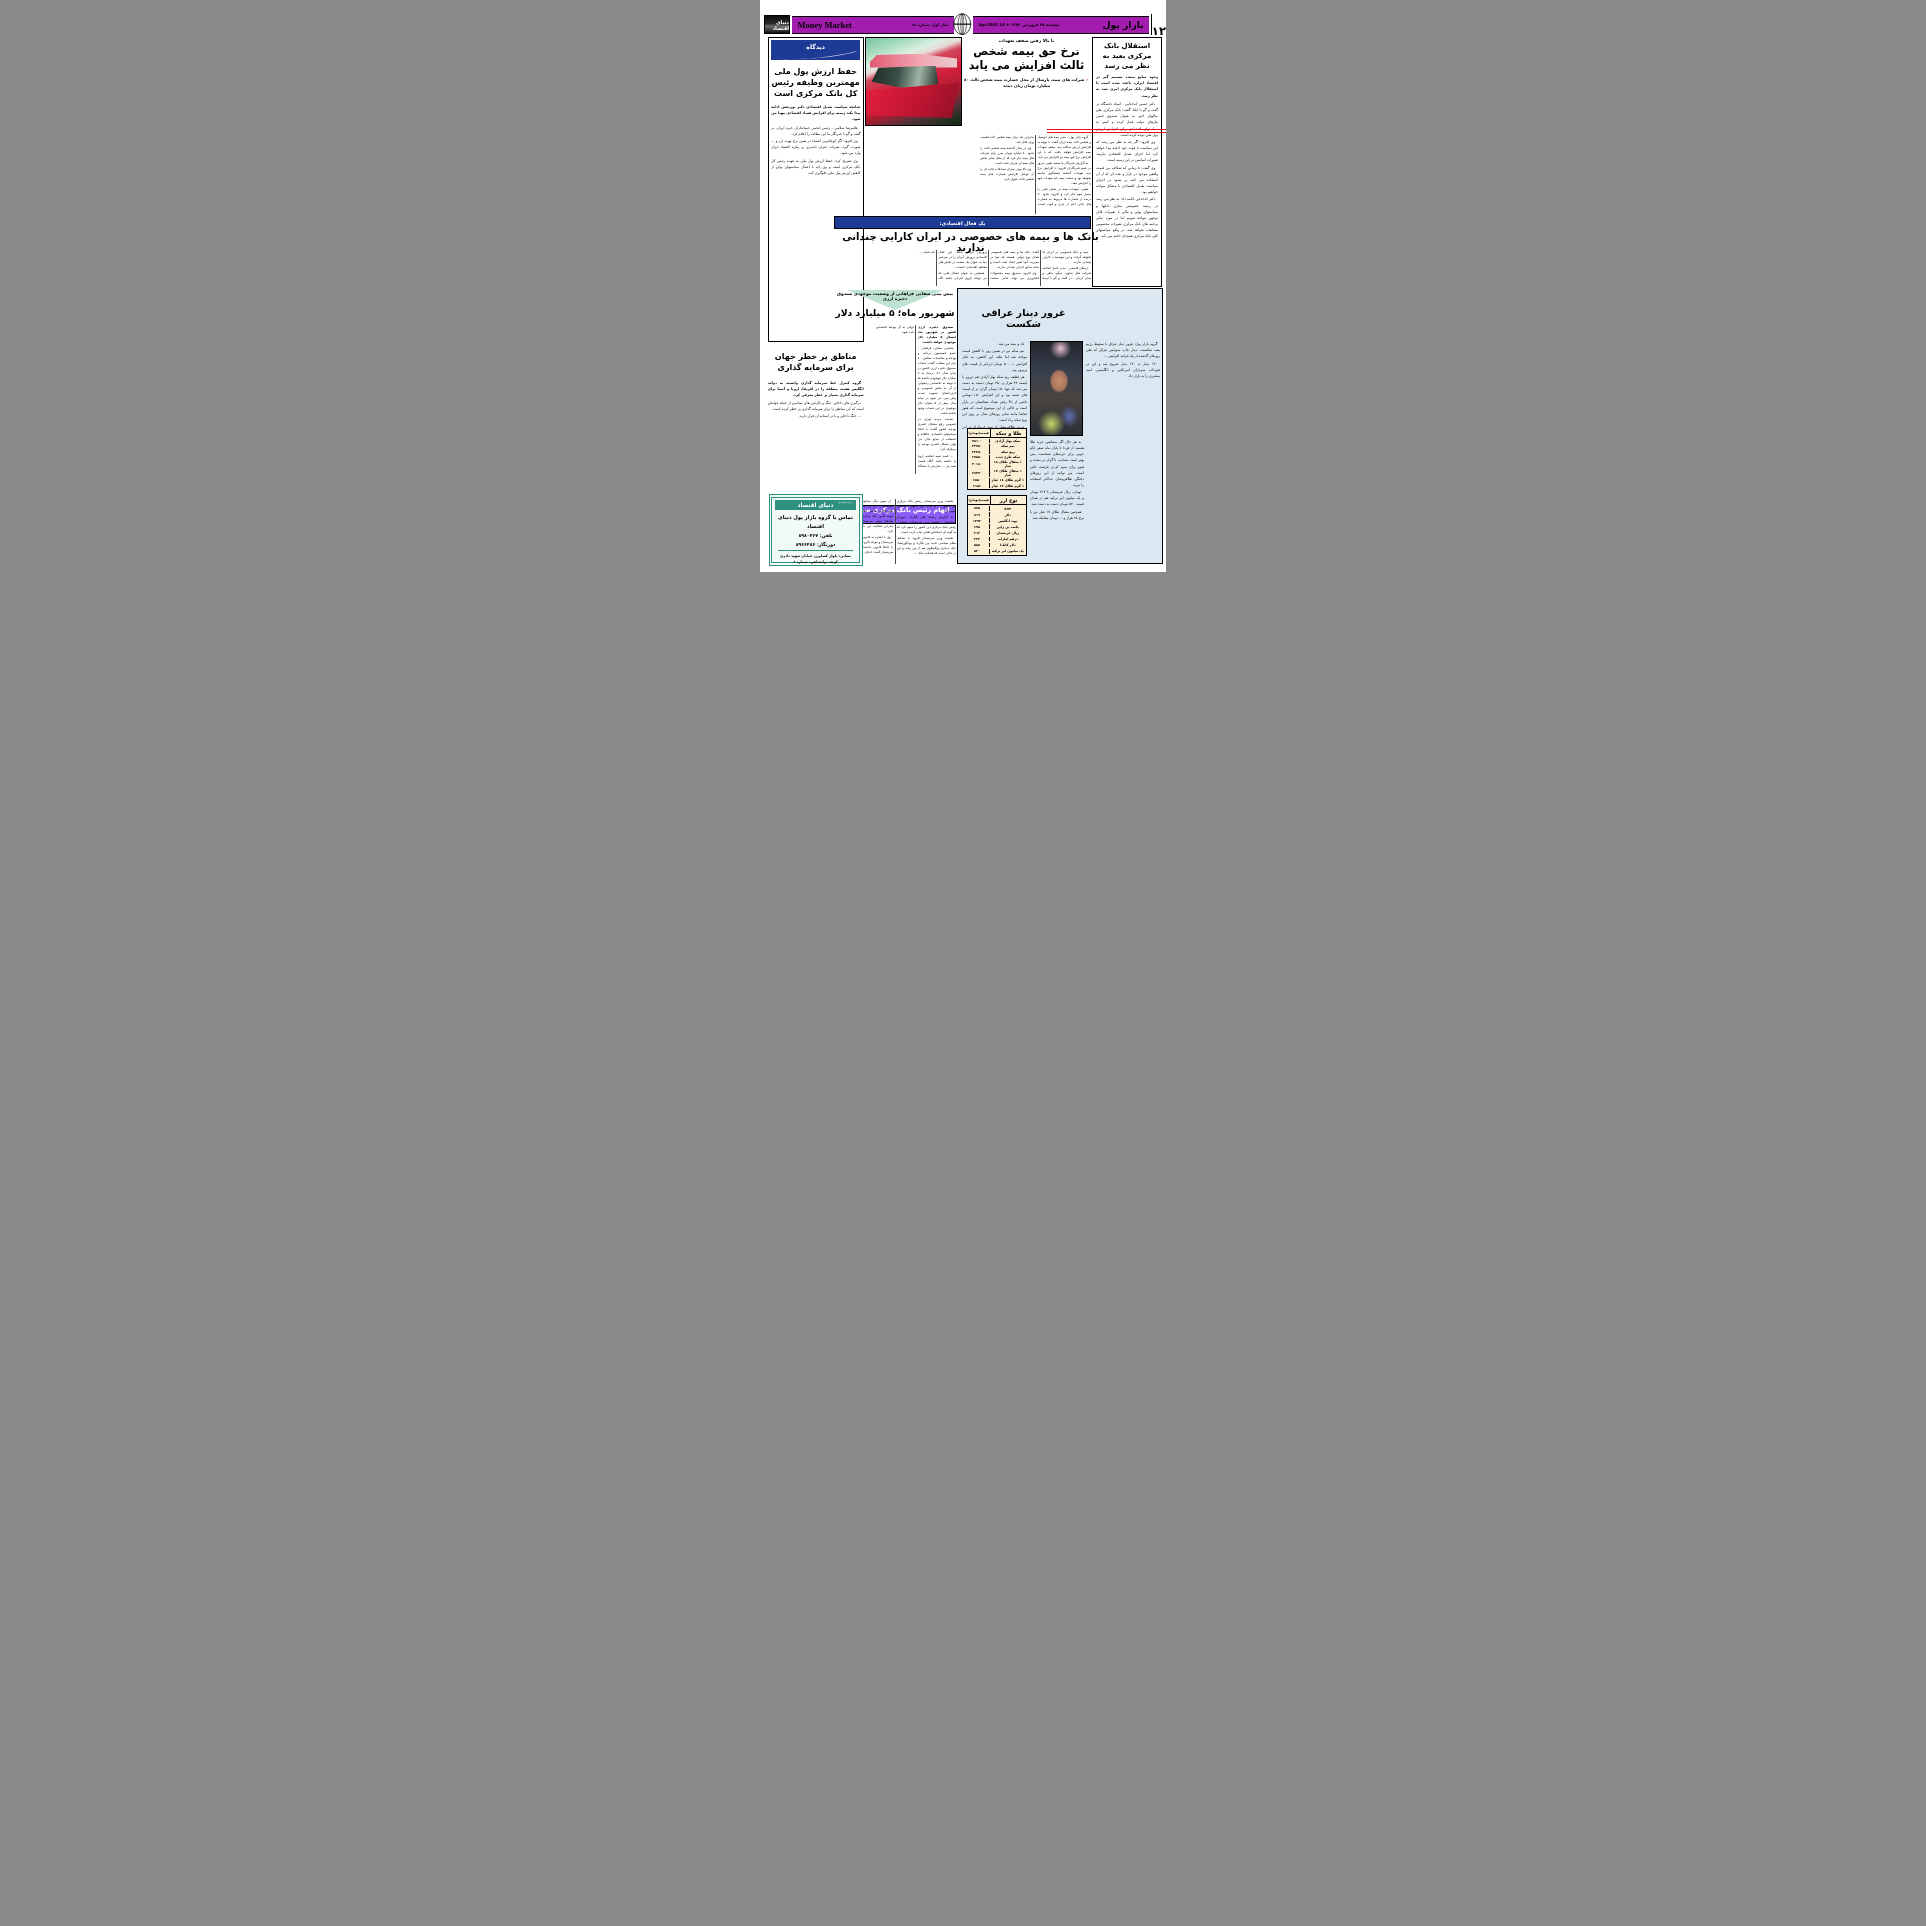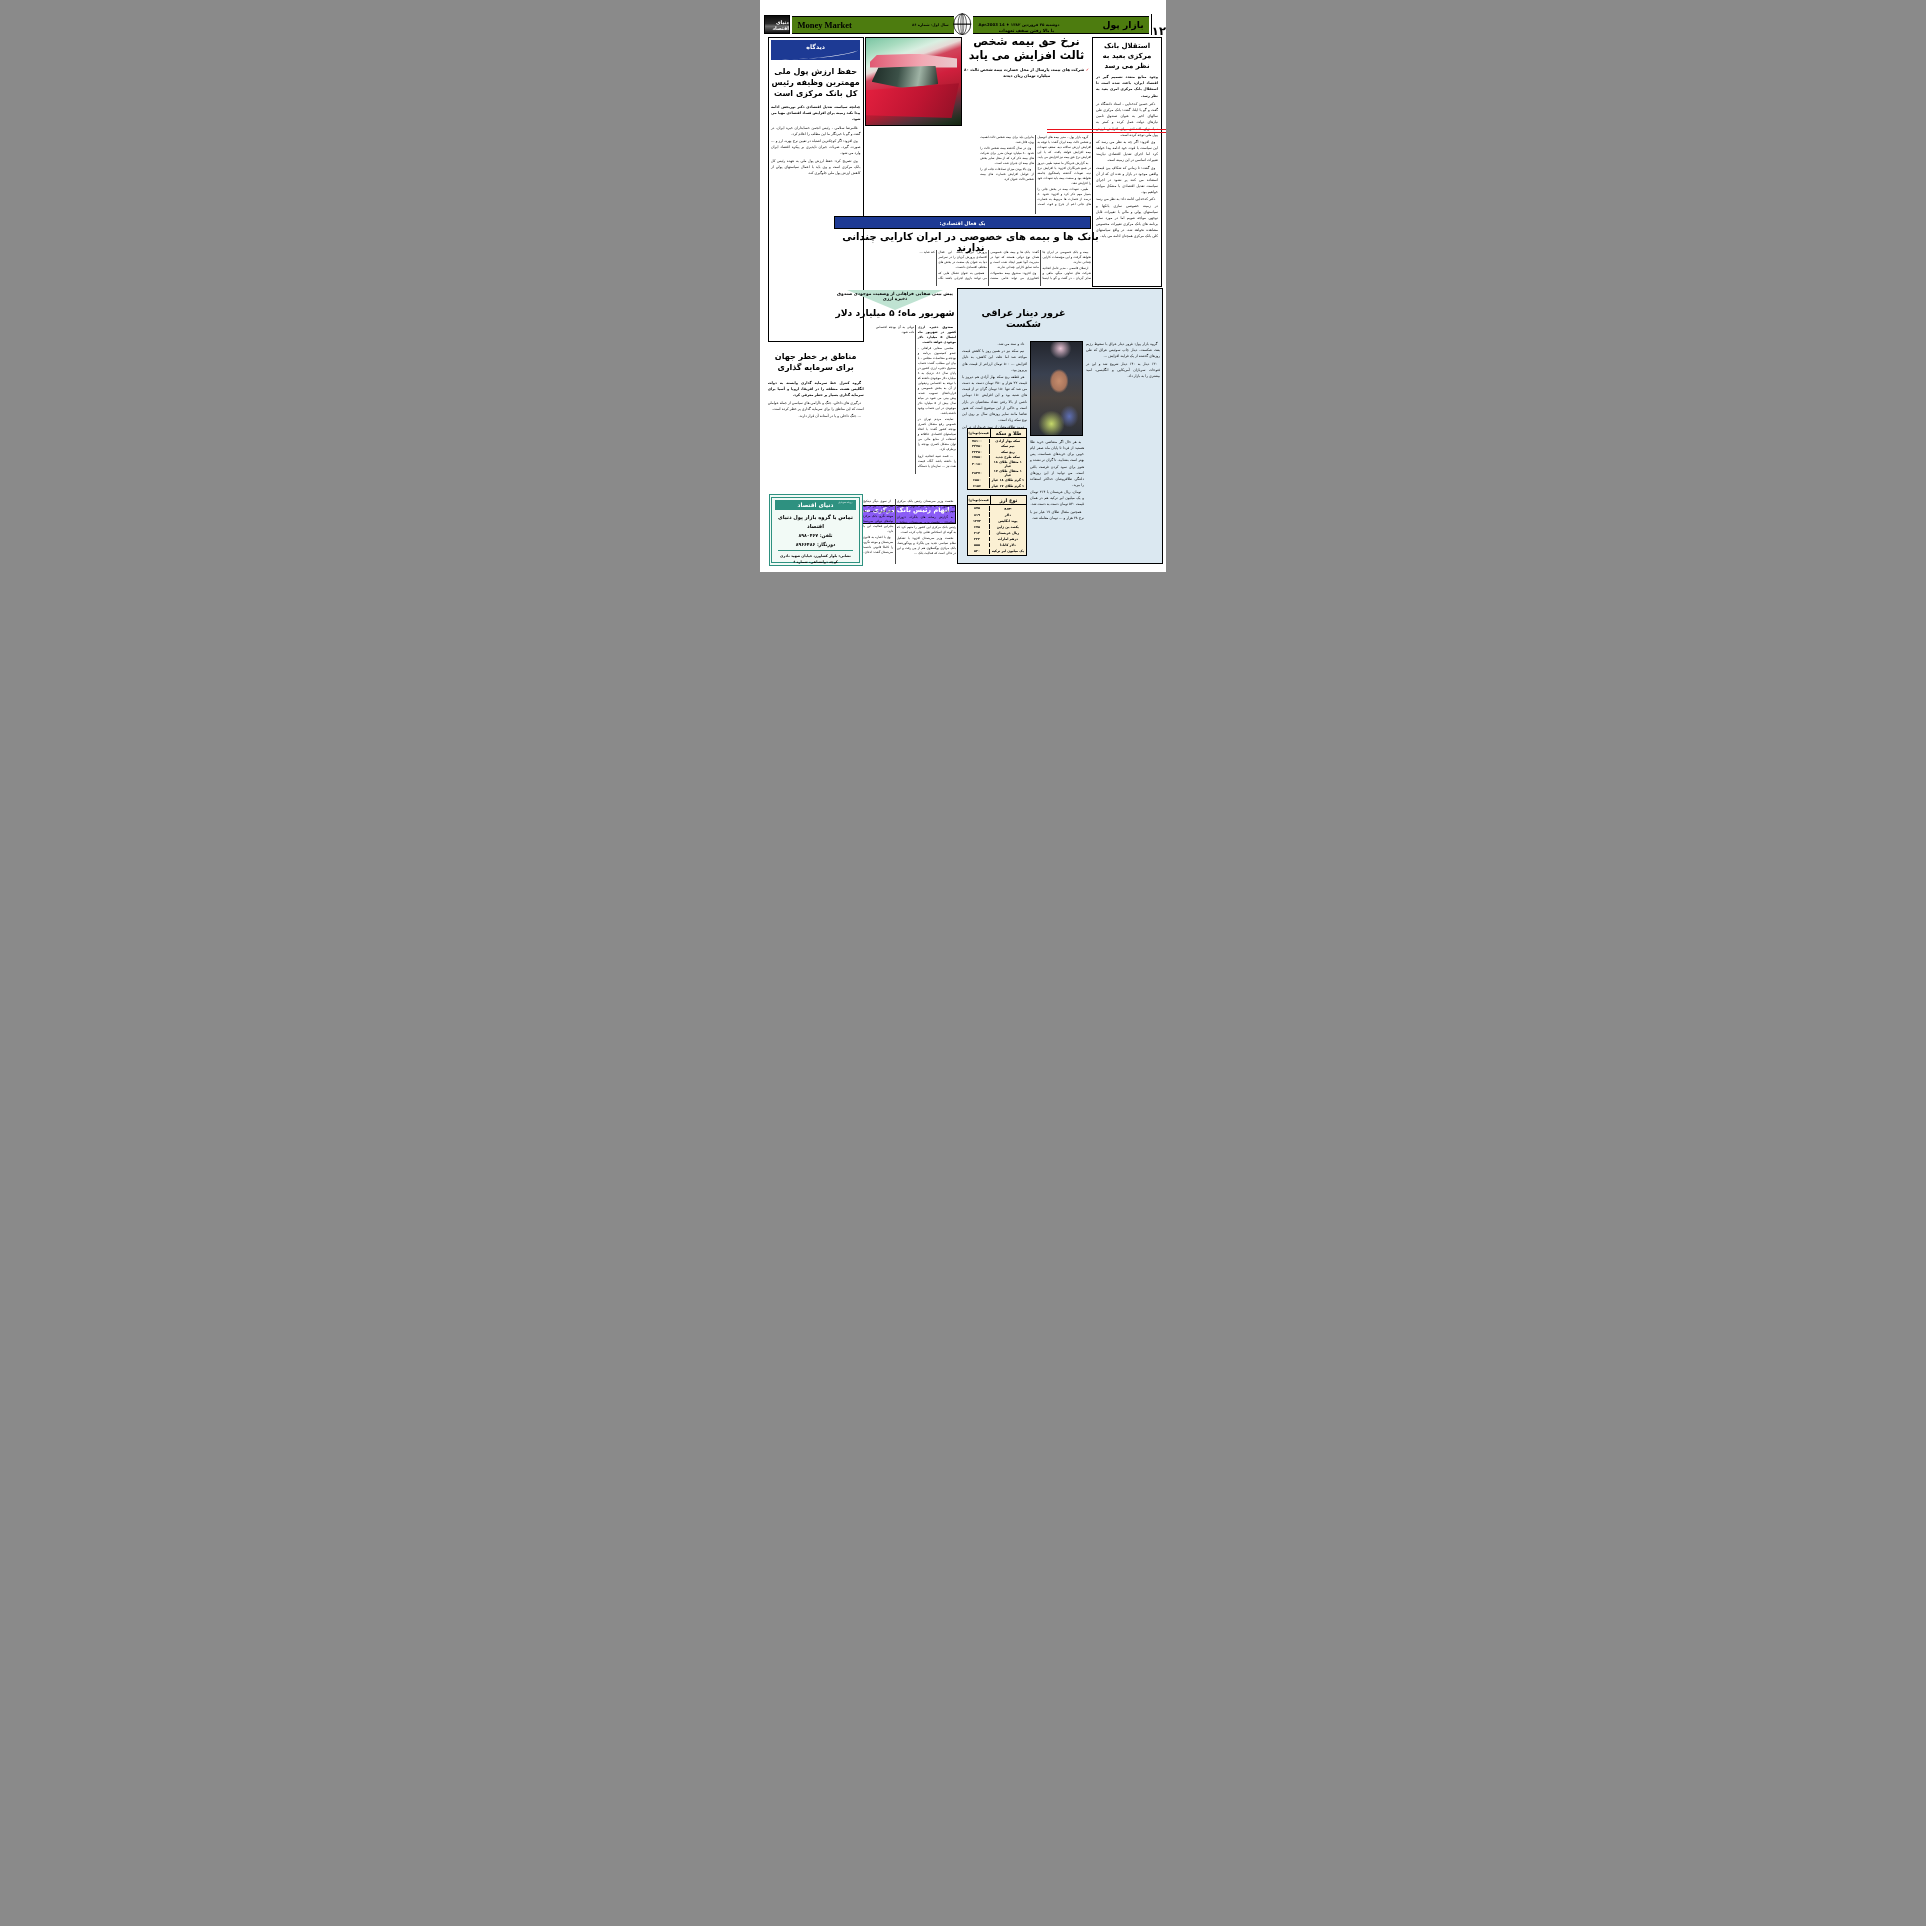--- a/index.html
+++ b/index.html
@@ -6,21 +6,21 @@
   .sheet{position:relative;width:406px;height:572px;margin:0 auto;background:#ffffff;
          font-family:"DejaVu Sans",sans-serif;direction:rtl;overflow:hidden;color:#000;}
   .abs{position:absolute;box-sizing:border-box;}
   .just{text-align:justify;}
   .bp{margin:0 0 1.2px 0;text-indent:2.7px;}
   .cols{column-gap:3.5px;column-rule:0.4px solid #4a4a4a;column-fill:auto;height:100%;}
   
   .logo-box{background:linear-gradient(180deg,#0c0c0c 0%,#2b2b2b 45%,#6e6e6e 60%,#111 100%);
             border:0.6px solid #000;color:#fff;display:flex;align-items:center;justify-content:center;
             font-weight:bold;font-size:5px;}
-  .strip{border-top:1.2px solid #000;border-bottom:1.2px solid #000;display:flex;align-items:center;justify-content:space-between;background:#4d7c0f;}
+  .strip{border-top:1.2px solid #000;border-bottom:1.2px solid #000;display:flex;align-items:center;justify-content:space-between;background:#a21caf;}
   .mm-en{font-family:"Liberation Serif","DejaVu Serif",serif;font-size:8.5px;font-weight:bold;direction:ltr;}
   .issue{font-size:3.7px;font-weight:bold;}
   .sec-title{font-size:9.2px;font-weight:bold;margin-left:13px;}
   .date-line{font-size:3.9px;font-weight:bold;}
   .pg-num{font-size:11.6px;font-weight:bold;text-align:center;line-height:1;}
   .vbar{background:#000;}
   
   .kicker{font-size:4.4px;font-weight:bold;}
   .h-main{font-size:11.2px;font-weight:bold;line-height:1.25;text-align:center;}
   .bullet-line{font-size:4px;font-weight:bold;text-align:center;line-height:1.5;}
@@ -135,21 +135,21 @@
         <p class="bp">دکتر کدخدایی ادامه داد: به نظر می رسد در زمینه خصوصی سازی بانکها و سیاستهای پولی و مالی با تغییرات قابل توجهی مواجه شویم اما در مورد سایر برنامه های بانک مرکزی تغییرات محسوس مشاهده نخواهد شد، در واقع سیاستهای کلی بانک مرکزی همچنان ادامه می یابد.</p>
       </div>
   </div>
 
   <div class="abs photo-car" style="left:105px;top:37px;width:97px;height:89px;">
     <div class="car-roof"></div>
     <div class="car-glass"></div>
     <div class="car-door"></div>
   </div>
 
-  <div class="abs" style="left:203px;top:28px;width:127px;height:92px;">
+  <div class="abs" style="left:203px;top:38px;width:127px;height:92px;">
     <div class="kicker" style="text-align:center;">با بالا رفتن سقف تعهدات</div>
     <div class="h-main" style="margin-top:2.3px;">نرخ حق بیمه شخص ثالث افزایش می یابد</div>
     <div class="bullet-line" style="margin-top:3.9px;">
       <span class="chk">✓</span>
       <span>شرکت های بیمه، پارسال از محل خسارت بیمه شخص ثالث ۸۰ میلیارد تومان زیان دیدند</span>
     </div>
   </div>
 
   <div class="abs redrule" style="left:106px;top:129px;width:225px;height:3.1px;"></div>
 

